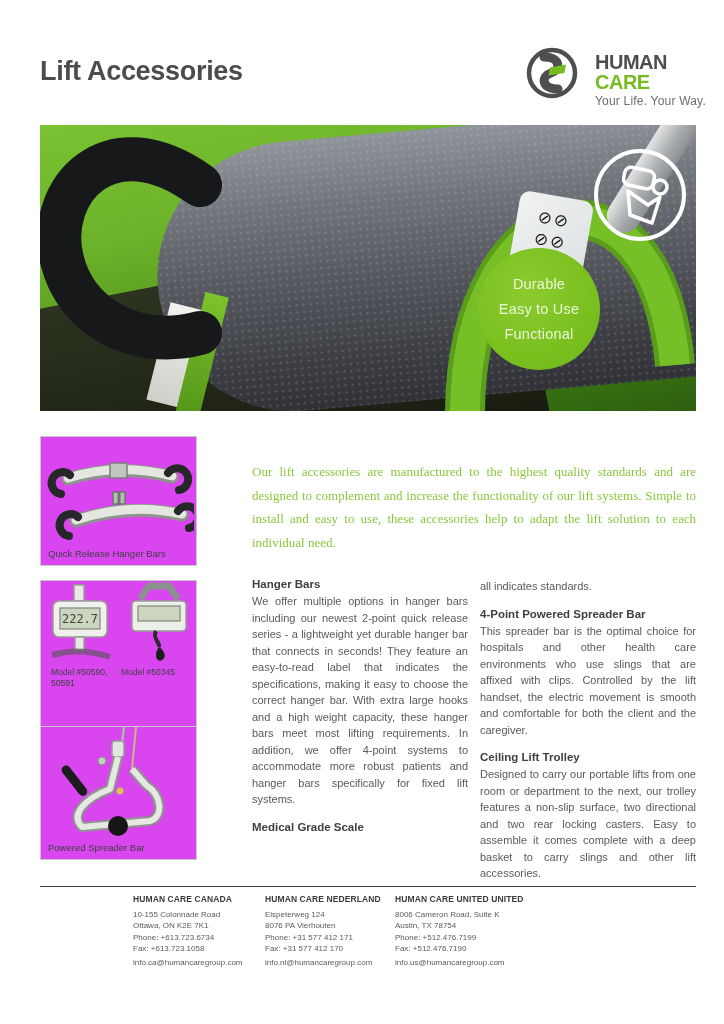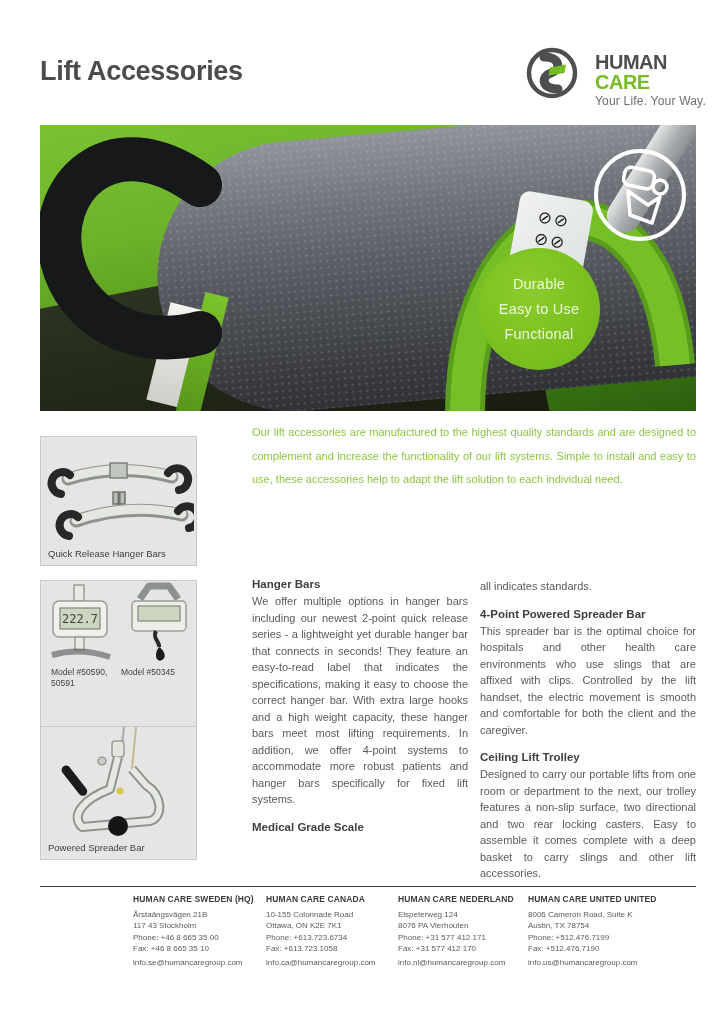--- a/index.html
+++ b/index.html
@@ -28,24 +28,24 @@
   .hero-label { position:absolute; left:468px; top:70px; width:74px; height:150px; background:linear-gradient(120deg,#f0f2f2,#d9dcdd); border-radius:10px; transform:rotate(10deg);
       display:flex; flex-direction:column; align-items:center; padding-top:14px; gap:2px; }
   .hero-label .sym { font-size:17px; color:#191a1b; letter-spacing:2px; line-height:20px; }
   .hero-metalhook { position:absolute; left:598px; top:-34px; width:34px; height:150px; border-radius:16px; background:linear-gradient(90deg,#e2e4e5,#a7aaac 60%,#8d9092); transform:rotate(32deg); }
   .hero-strap-svg, .hero-ring-svg { position:absolute; }
   .hero-badge { position:absolute; left:438px; top:123px; width:122px; height:122px; border-radius:50%; background:radial-gradient(circle at 40% 35%, #8ccb2e 0%, #79c01f 60%, #6fb51b 100%);
       display:flex; flex-direction:column; align-items:center; justify-content:center; gap:9px; }
   .hero-badge div { color:#ecf7da; font-size:14.5px; letter-spacing:0.2px; }
 
   
-  .intro { position:absolute; left:252px; top:421px; width:444px; font-size:11px; line-height:23.5px; color:#8cc63f; text-align:justify; }
-
-  
-  .pbox { position:absolute; left:40px; width:157px; border:1px solid #c8c8c8; background:#e5e5e5; display:flex; flex-direction:column; }
+  .intro { position:absolute; left:252px; top:460px; width:444px; font-size:13px; line-height:23.5px; color:#8cc63f; text-align:justify;font-family:Liberation Serif, serif; }
+
+  
+  .pbox { position:absolute; left:40px; width:157px; border:1px solid #c8c8c8; background:#d946ef; display:flex; flex-direction:column; }
   .pbox-1 { top:436px; height:130px; }
   .pbox-2 { top:580px; height:164px; }
   .pbox-3 { top:726px; height:134px; }
   .pbox svg { display:block; margin:0 auto; }
   .pbox .caption { font-size:9.5px; color:#3f4042; padding:0 7px 6px 7px; margin-top:auto; }
   .models { display:flex; padding:0 4px 0 10px; }
   .models div { font-size:8.5px; color:#3f4042; line-height:11px; }
   .models .m1 { width:62px; }
   .models .m2 { width:70px; margin-left:8px; }
 
@@ -206,28 +206,20 @@
       <div class="block">
         <h3>Ceiling Lift Trolley</h3>
         <p>Designed to carry our portable lifts from one room or department to the next, our trolley features a non-slip surface, two directional and two rear locking casters. Easy to assemble it comes complete with a deep basket to carry slings and other lift accessories.</p>
       </div>
     </div>
   </div>
 
   <div class="footer-rule"></div>
   <div class="footer">
 
-    <div class="office o1">
-      <h4>HUMAN CARE SWEDEN (HQ)</h4>
-      <div>Årstaängsvägen 21B</div>
-      <div>117 43 Stockholm</div>
-      <div>Phone: +46 8 665 35 00</div>
-      <div>Fax: +46 8 665 35 10</div>
-      <div class="email">info.se@humancaregroup.com</div>
-    </div>
 
     <div class="office o2">
       <h4>HUMAN CARE CANADA</h4>
       <div>10-155 Colonnade Road</div>
       <div>Ottawa, ON K2E 7K1</div>
       <div>Phone: +613.723.6734</div>
       <div>Fax: +613.723.1058</div>
       <div class="email">info.ca@humancaregroup.com</div>
     </div>
 

